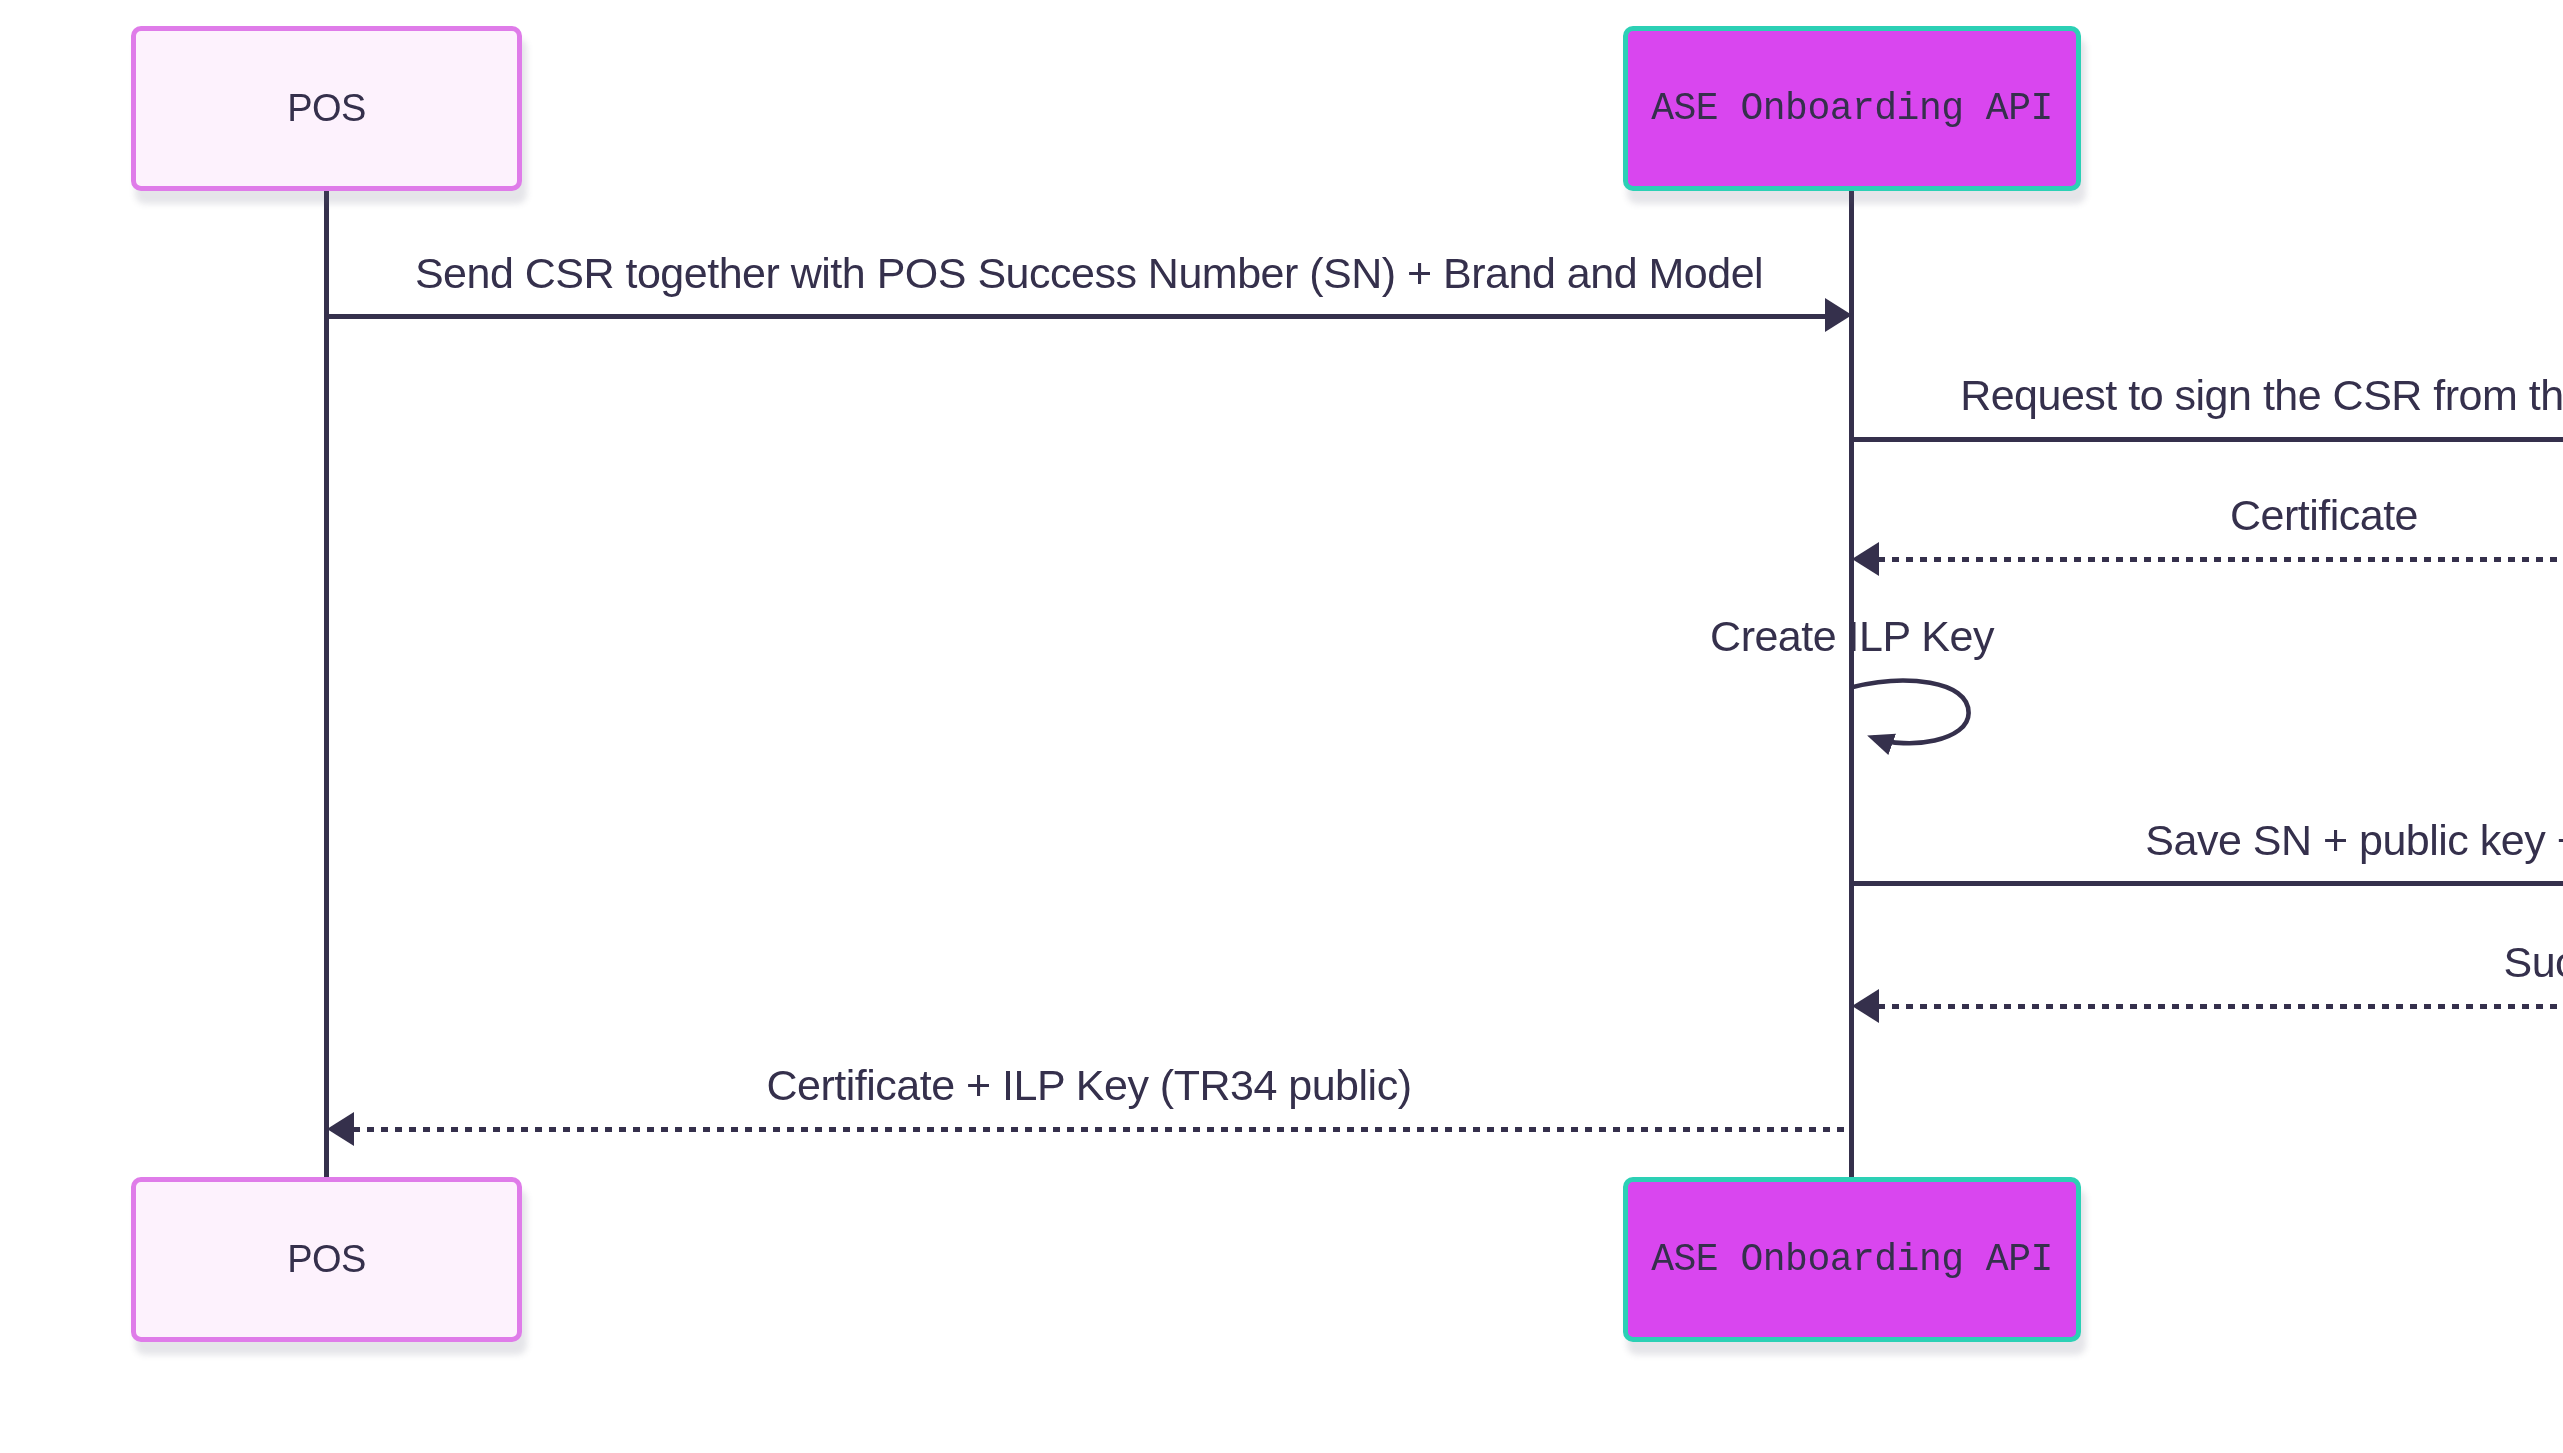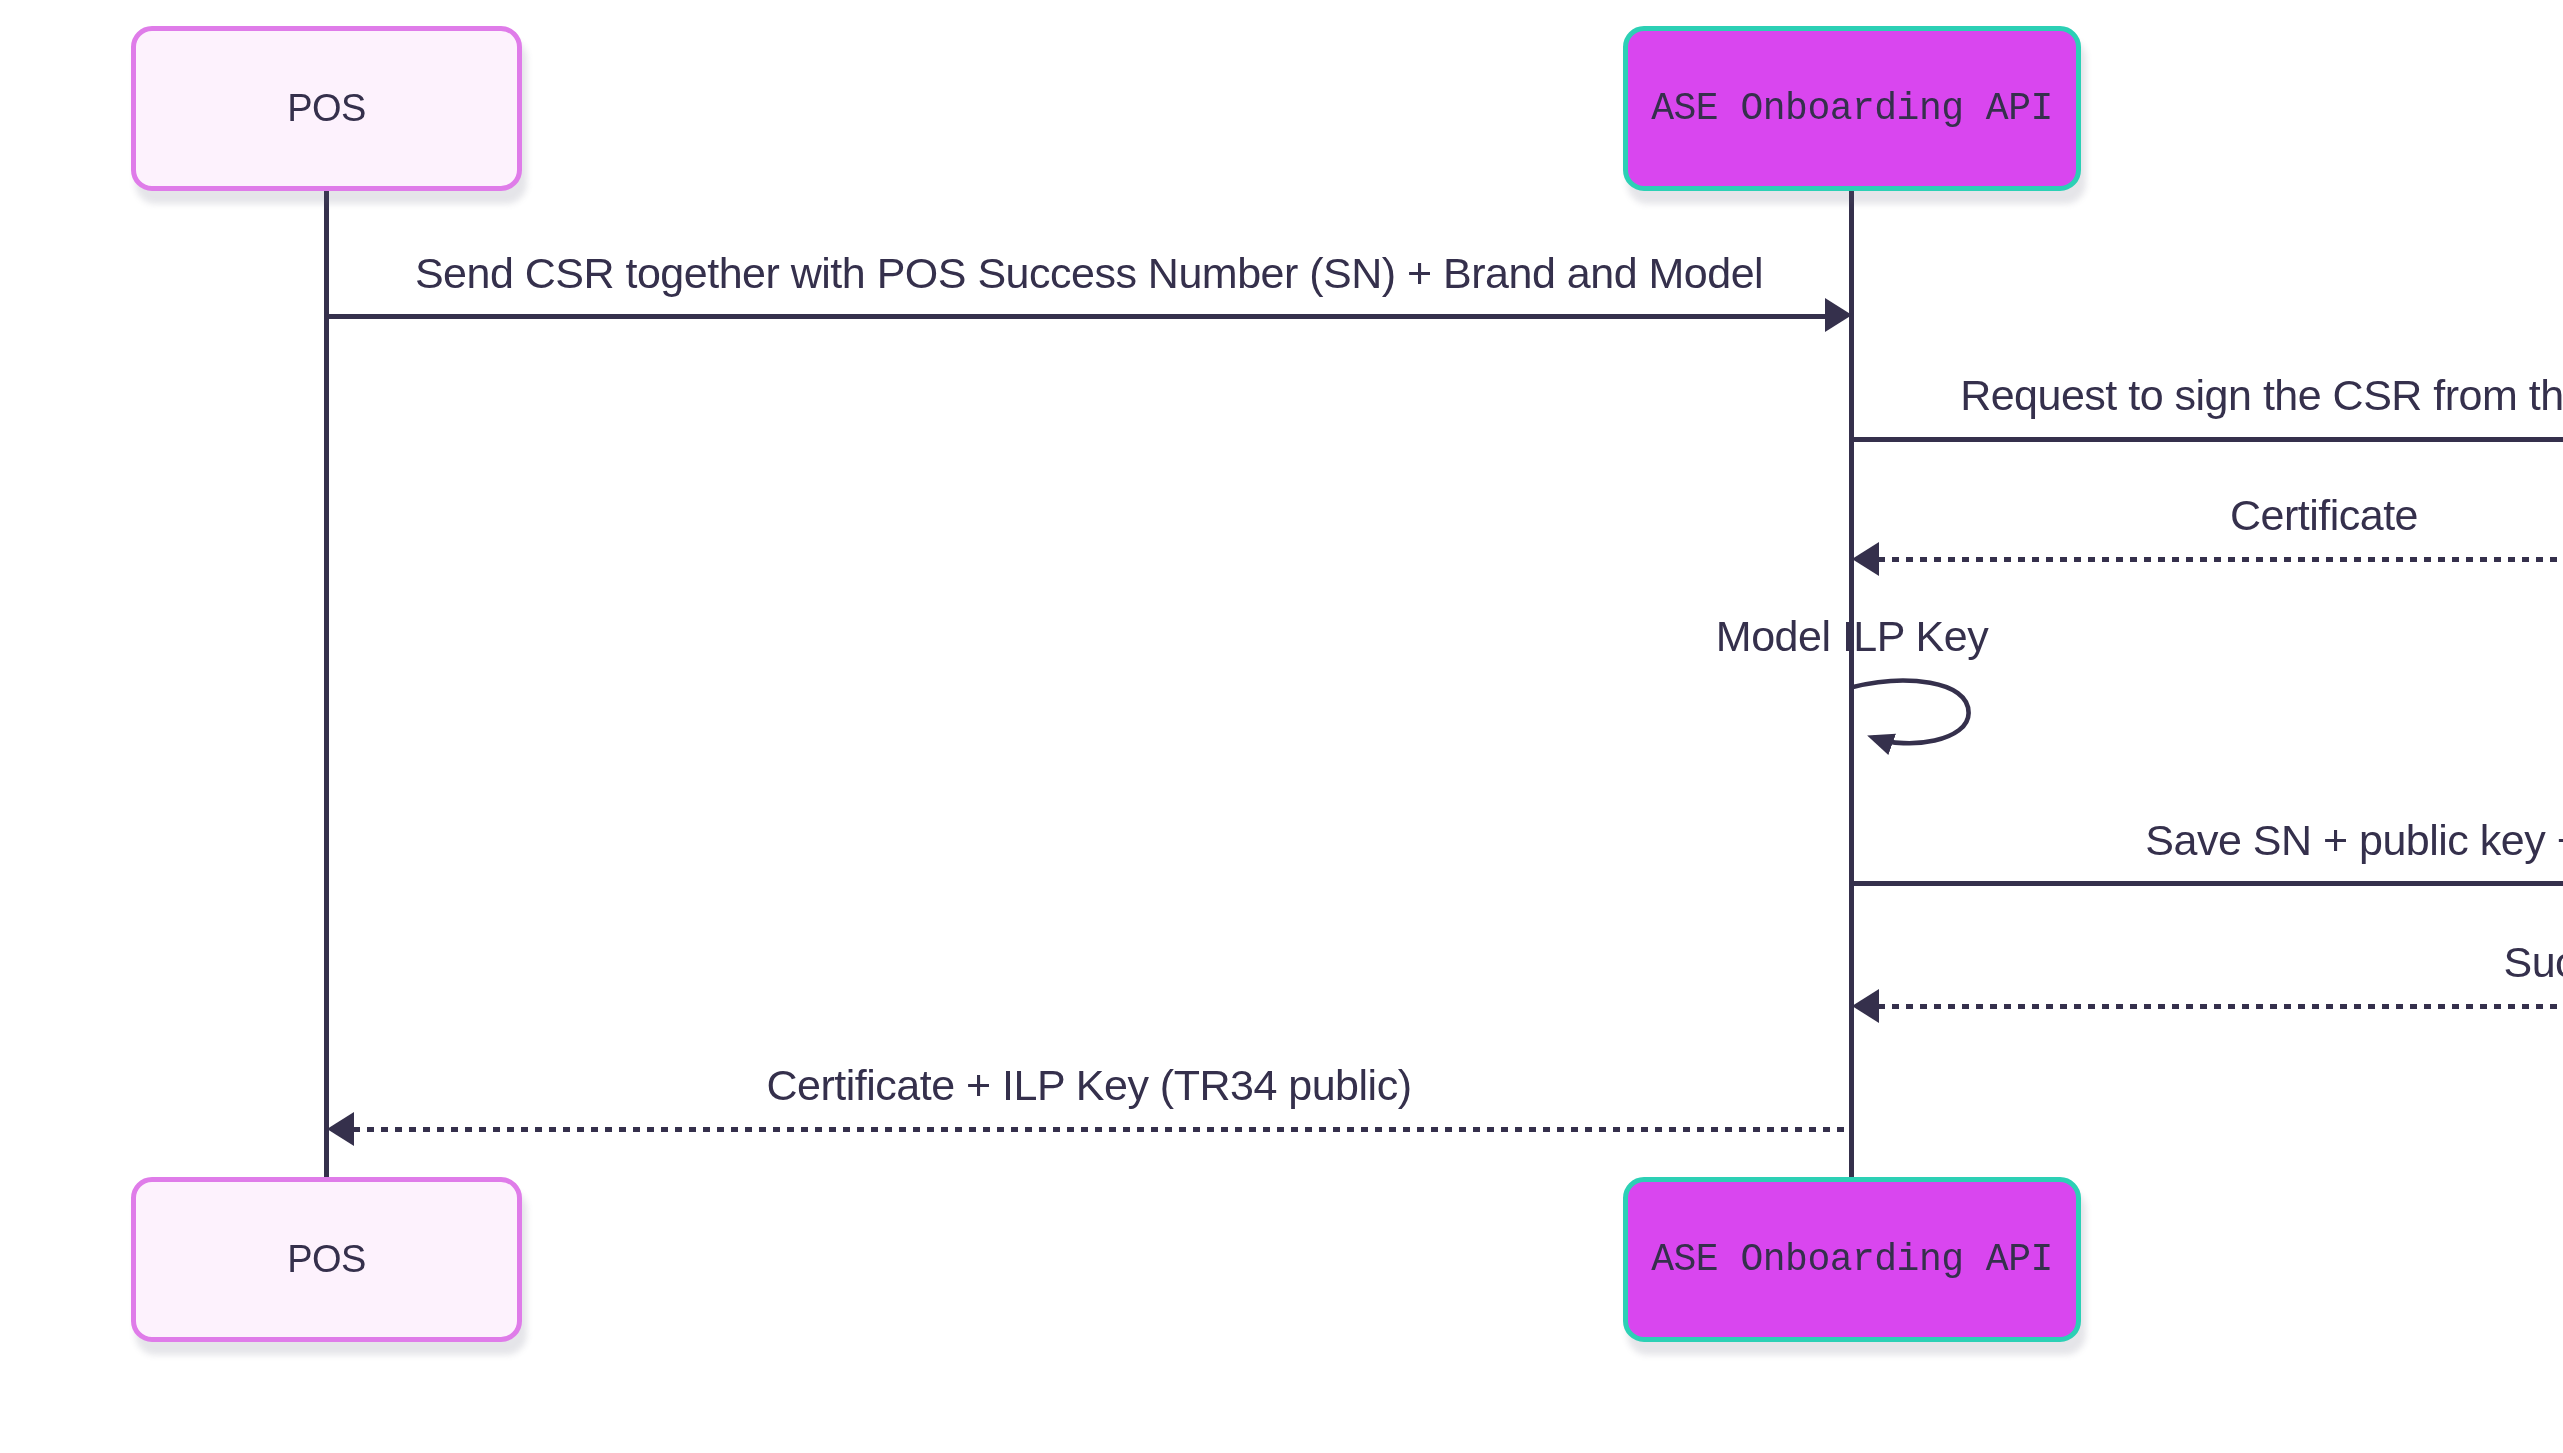--- a/index.html
+++ b/index.html
@@ -17,21 +17,21 @@
     position:absolute;
     top:189px;height:991px;width:4.6px;
     background:#35304c;
   }
   
   .actor{
     position:absolute;
     height:165px;
     box-sizing:border-box;
     border:5.6px solid;
-    border-radius:21px;
+    border-radius:10px;
     display:flex;align-items:center;justify-content:center;
     box-shadow:4.1px 12.3px 6.2px rgba(95,95,120,0.16);
   }
   .actor-label{
     font-size:38px;
     font-weight:500;
     letter-spacing:-0.5px;
     white-space:nowrap;
   }
   .actor.pos{border-color:#df7ce9;background:#fdf2fd;}
@@ -87,21 +87,21 @@
   <div class="msg-label" style="left:1089px;top:273px">Send CSR together with POS Success Number (SN) + Brand and Model</div>
 
   <div class="line-solid" style="left:1852px;top:437px;width:919px"></div>
 
   <div class="msg-label" style="left:2324px;top:395px">Request to sign the CSR from the POS</div>
 
   <div class="line-dotted" style="left:1878px;top:557px;width:917px"></div>
   <div class="arrow-left" style="left:1852px;top:542px"></div>
   <div class="msg-label" style="left:2324px;top:515px">Certificate</div>
 
-  <div class="msg-label" style="left:1852px;top:636px">Model ILP Key</div>
+  <div class="msg-label" style="left:1852px;top:636px">Create ILP Key</div>
   <svg class="loop-svg" width="154" height="87" viewBox="0 0 300 170">
     <defs>
       <marker id="loopArrow" markerUnits="userSpaceOnUse" markerWidth="56" markerHeight="52" refX="40" refY="26" orient="auto">
         <polygon points="52,26 0,4 0,48" fill="#35304c"></polygon>
       </marker>
     </defs>
     <path d="M 17 28 C 120 2, 245 14, 245 78 C 245 132, 130 152, 58 126" fill="none" stroke="#35304c" stroke-width="9" marker-end="url(#loopArrow)"></path>
   </svg>
 
   <div class="line-solid" style="left:1852px;top:881px;width:1437px"></div>

